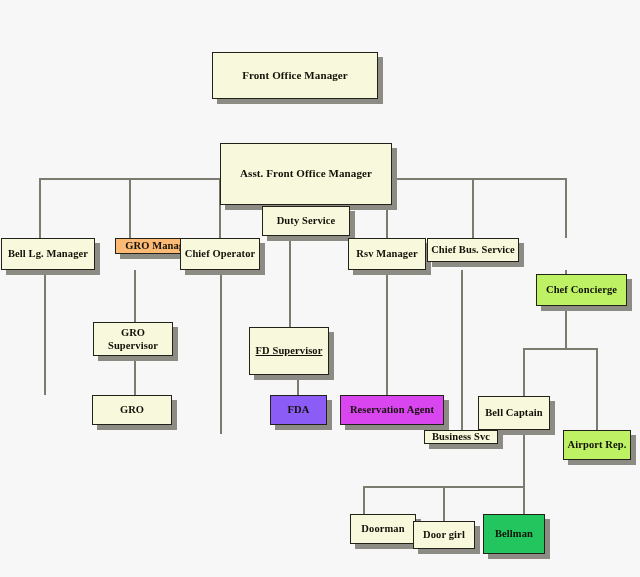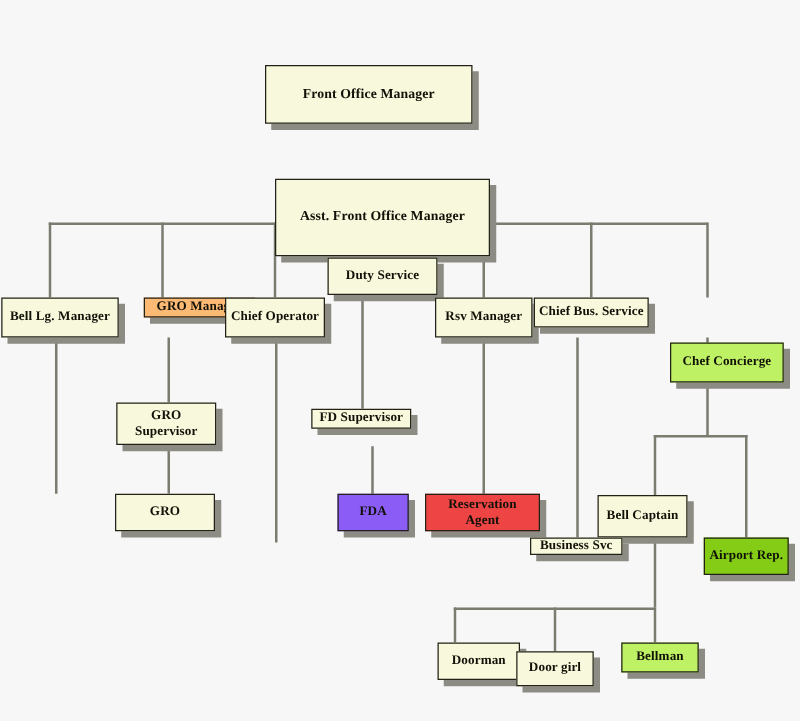--- a/index.html
+++ b/index.html
@@ -100,43 +100,43 @@
     <div class="node" style="left: 427px; top: 238px; width: 92px; height: 24px; background: rgb(248, 248, 220); border-color: rgb(34, 34, 24); box-shadow: rgb(140, 140, 132) 5px 5px 0px 0px;">
       <span>Chief Bus. Service</span>
     </div>
     <div class="node" style="left: 536px; top: 238px; width: 91px; height: 32px; background: #bef264; border-color: rgb(34, 34, 24); box-shadow: rgb(140, 140, 132) 5px 5px 0px 0px; margin-top: 36px;">
       <span>Chef Concierge</span>
     </div>
     <div class="node two-line" style="left: 93px; top: 322px; width: 80px; height: 34px; background: rgb(248, 248, 220); border-color: rgb(34, 34, 24); box-shadow: rgb(140, 140, 132) 5px 5px 0px 0px;">
       <span>GRO</span>
       <span>Supervisor</span>
     </div>
-    <div class="node" style="left: 249px; top: 327px; width: 80px; height: 16px; background: rgb(248, 248, 220); border-color: rgb(34, 34, 24); box-shadow: rgb(140, 140, 132) 5px 5px 0px 0px;">
+    <div class="node" style="left: 249px; top: 327px; width: 80px; height: 48px; background: rgb(248, 248, 220); border-color: rgb(34, 34, 24); box-shadow: rgb(140, 140, 132) 5px 5px 0px 0px; text-decoration: underline;">
       <span>FD Supervisor</span>
     </div>
     <div class="node" style="left: 92px; top: 395px; width: 80px; height: 30px; background: rgb(248, 248, 220); border-color: rgb(34, 34, 24); box-shadow: rgb(140, 140, 132) 5px 5px 0px 0px;">
       <span>GRO</span>
     </div>
     <div class="node" style="left: 270px; top: 395px; width: 57px; height: 30px; background: #8b5cf6; border-color: rgb(34, 34, 24); box-shadow: rgb(140, 140, 132) 5px 5px 0px 0px;">
       <span>FDA</span>
     </div>
-    <div class="node" style="left: 340px; top: 395px; width: 92px; height: 30px; background: #ef4444; border-color: rgb(34, 34, 24); box-shadow: rgb(140, 140, 132) 5px 5px 0px 0px;">
+    <div class="node" style="left: 340px; top: 395px; width: 104px; height: 30px; background: #d946ef; border-color: rgb(34, 34, 24); box-shadow: rgb(140, 140, 132) 5px 5px 0px 0px;">
       <span>Reservation Agent</span>
     </div>
     <div class="node" style="left: 478px; top: 396px; width: 72px; height: 34px; background: rgb(248, 248, 220); border-color: rgb(34, 34, 24); box-shadow: rgb(140, 140, 132) 5px 5px 0px 0px;">
       <span>Bell Captain</span>
     </div>
     <div class="node" style="left: 424px; top: 430px; width: 74px; height: 14px; background: rgb(248, 248, 220); border-color: rgb(34, 34, 24); box-shadow: rgb(140, 140, 132) 5px 5px 0px 0px;">
       <span>Business Svc</span>
     </div>
-    <div class="node" style="left: 563px; top: 430px; width: 68px; height: 30px; background: #84cc16; border-color: rgb(34, 34, 24); box-shadow: rgb(140, 140, 132) 5px 5px 0px 0px;">
+    <div class="node" style="left: 563px; top: 430px; width: 68px; height: 30px; background: #bef264; border-color: rgb(34, 34, 24); box-shadow: rgb(140, 140, 132) 5px 5px 0px 0px;">
       <span>Airport Rep.</span>
     </div>
     <div class="node" style="left: 350px; top: 514px; width: 66px; height: 30px; background: rgb(248, 248, 220); border-color: rgb(34, 34, 24); box-shadow: rgb(140, 140, 132) 5px 5px 0px 0px;">
       <span>Doorman</span>
     </div>
     <div class="node" style="left: 413px; top: 521px; width: 62px; height: 28px; background: rgb(248, 248, 220); border-color: rgb(34, 34, 24); box-shadow: rgb(140, 140, 132) 5px 5px 0px 0px;">
       <span>Door girl</span>
     </div>
-    <div class="node" style="left: 497px; top: 514px; width: 62px; height: 24px; background: #bef264; border-color: rgb(34, 34, 24); box-shadow: rgb(140, 140, 132) 5px 5px 0px 0px;">
+    <div class="node" style="left: 483px; top: 514px; width: 62px; height: 40px; background: #22c55e; border-color: rgb(34, 34, 24); box-shadow: rgb(140, 140, 132) 5px 5px 0px 0px;">
       <span>Bellman</span>
     </div>
   </div>
 
 </body></html>

